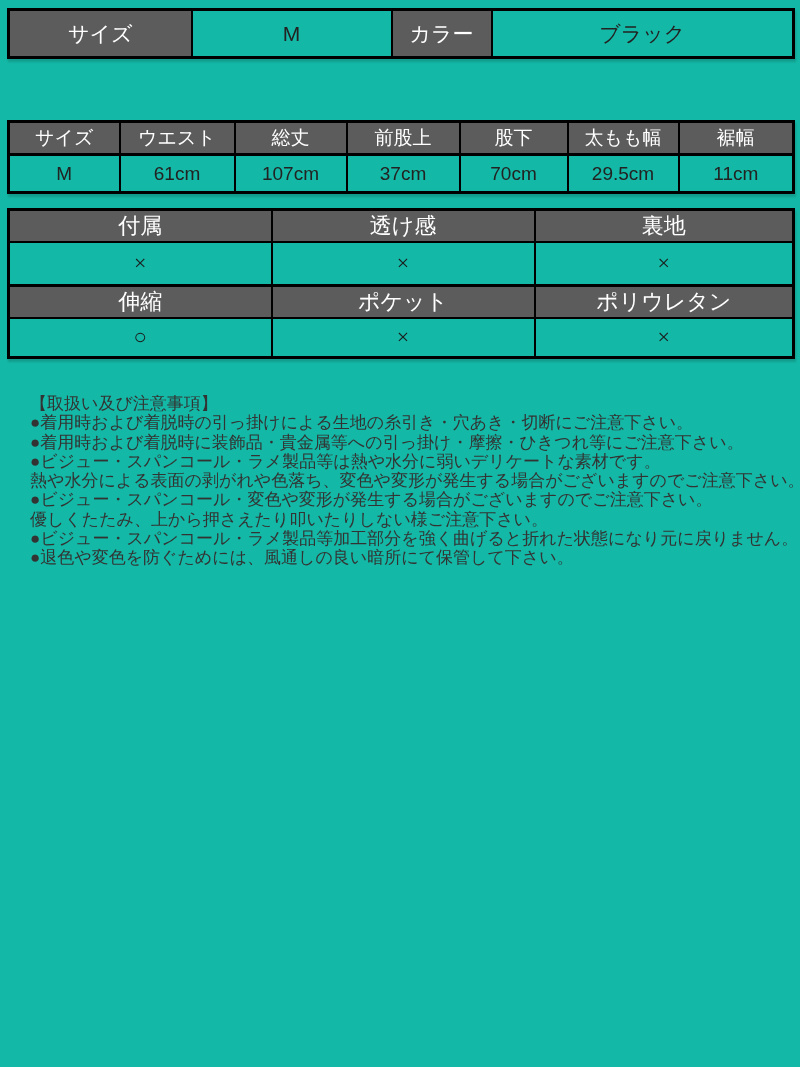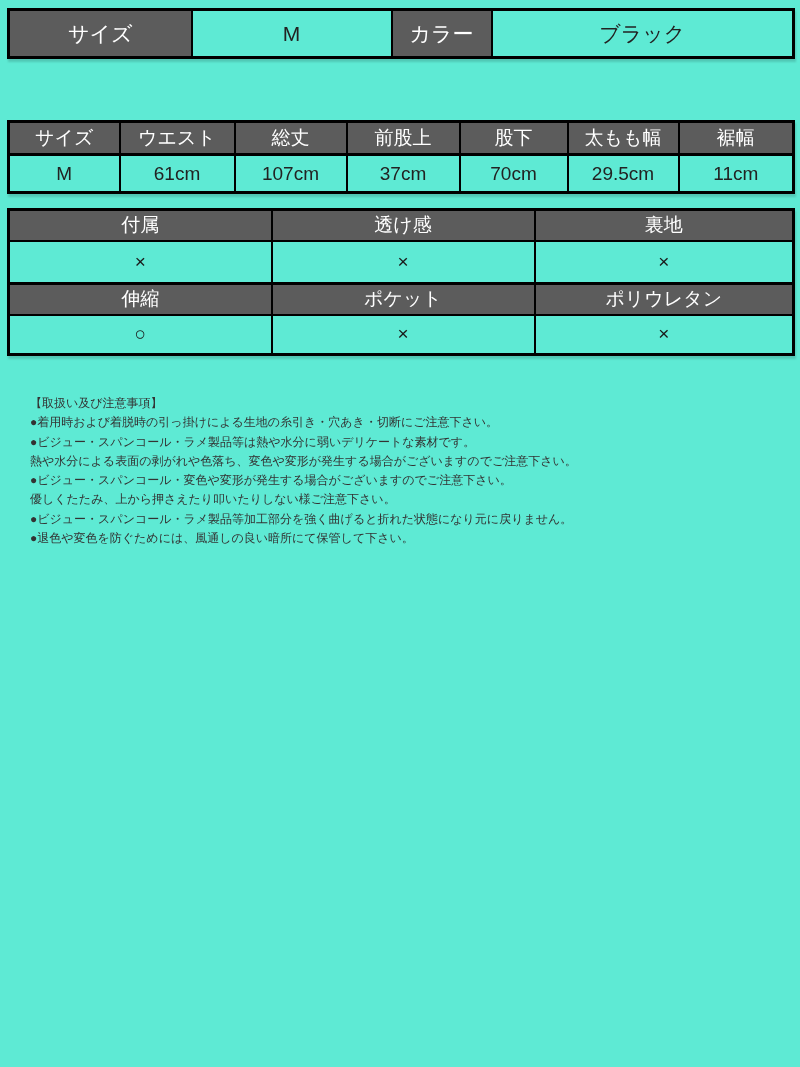--- a/index.html
+++ b/index.html
@@ -1,21 +1,21 @@
 <!DOCTYPE html>
 <html><head>
 <meta charset="utf-8">
 <style>
   * { margin: 0; padding: 0; box-sizing: border-box; }
   html, body { background: #ffffff; }
   .page {
     position: relative;
     width: 800px;
     height: 1067px;
-    background: #5eead4;
+    background: #14b8a6;
     font-family: "Liberation Sans", "DejaVu Sans", sans-serif;
     overflow: hidden;
     padding-left: 30px;
   }
   table {
     border-collapse: collapse;
     table-layout: fixed;
     position: absolute;
     box-shadow: 1px 3px 2px rgba(0,0,0,0.15);
   }
@@ -27,37 +27,37 @@
     overflow: hidden;
   }
   .t1 { left: 7px; top: 8px; width: 785px; border: 3px solid #000; }
   .t1 td { height: 48px; font-size: 21px; }
   .t2 { left: 7px; top: 120px; width: 785px; border: 3px solid #000; }
   .t2 .hrow td { height: 33px; }
   .t2 .vrow td { height: 38px; }
   .t2 td { font-size: 19px; }
   .t2 .hrow td { border-bottom-width: 3px; }
   .t3 { left: 7px; top: 208px; width: 785px; border: 3px solid #000; }
-  .t3 td { font-size: 19px; }
+  .t3 td { font-size: 22px; font-family: Liberation Serif, serif; }
   .t3 .hrow1 td { height: 31px; }
   .t3 .vrow1 td { height: 43px; }
   .t3 .hrow2 td { height: 31px; border-top-width: 3px; }
   .t3 .vrow2 td { height: 40px; }
   .hd {
     background: #5c5c5c;
     color: #ffffff;
   }
   .sym { font-size: 21px; color: #1a1a1a; }
   .ws-pre { white-space: pre-wrap; }
   .notes {
     position: absolute;
     left: 30px;
     top: 394px;
     width: 760px;
-    font-size: 12px;
+    font-size: 17px;
     line-height: 19.3px;
     color: #333333;
     letter-spacing: 0px;
   }
   .note-line { white-space: nowrap; }
 </style>
 </head>
 <body>
 
 <div class="page">
@@ -137,20 +137,21 @@
       <td class="sym">○</td>
       <td class="sym">×</td>
       <td class="sym">×</td>
     </tr>
   </tbody>
     </table>
 
   <div class="notes">
     <div class="note-line">【取扱い及び注意事項】</div>
     <div class="note-line">●着用時および着脱時の引っ掛けによる生地の糸引き・穴あき・切断にご注意下さい。</div>
+    <div class="note-line">●着用時および着脱時に装飾品・貴金属等への引っ掛け・摩擦・ひきつれ等にご注意下さい。</div>
     <div class="note-line">●ビジュー・スパンコール・ラメ製品等は熱や水分に弱いデリケートな素材です。</div>
     <div class="note-line">熱や水分による表面の剥がれや色落ち、変色や変形が発生する場合がございますのでご注意下さい。</div>
     <div class="note-line">●ビジュー・スパンコール・変色や変形が発生する場合がございますのでご注意下さい。</div>
     <div class="note-line">優しくたたみ、上から押さえたり叩いたりしない様ご注意下さい。</div>
     <div class="note-line">●ビジュー・スパンコール・ラメ製品等加工部分を強く曲げると折れた状態になり元に戻りません。</div>
     <div class="note-line">●退色や変色を防ぐためには、風通しの良い暗所にて保管して下さい。</div>
   </div>
 
 </div>
 

